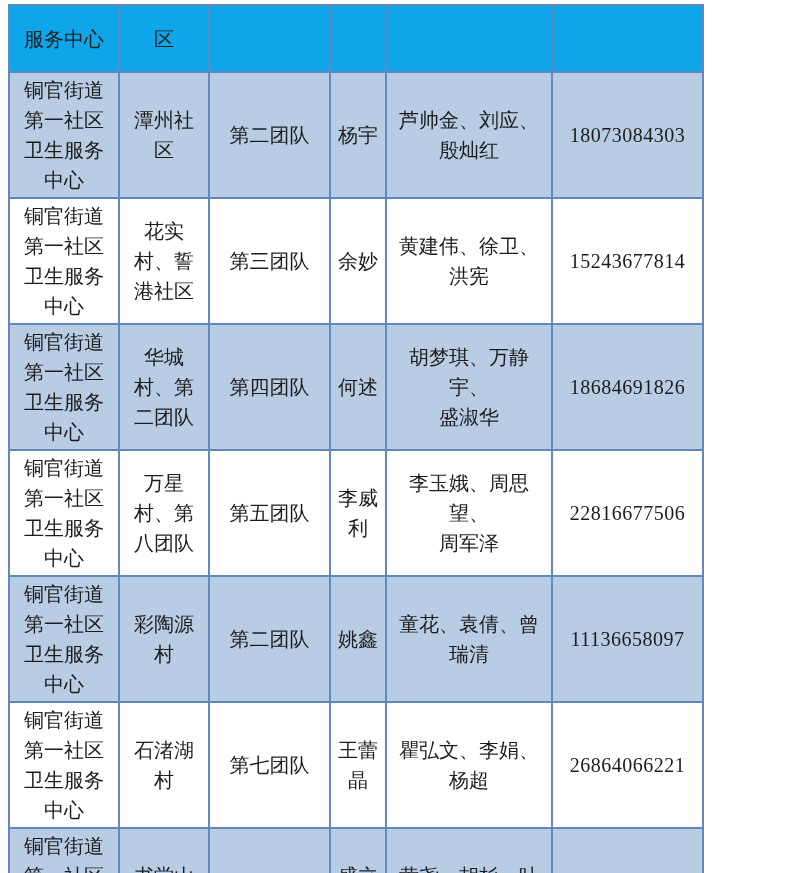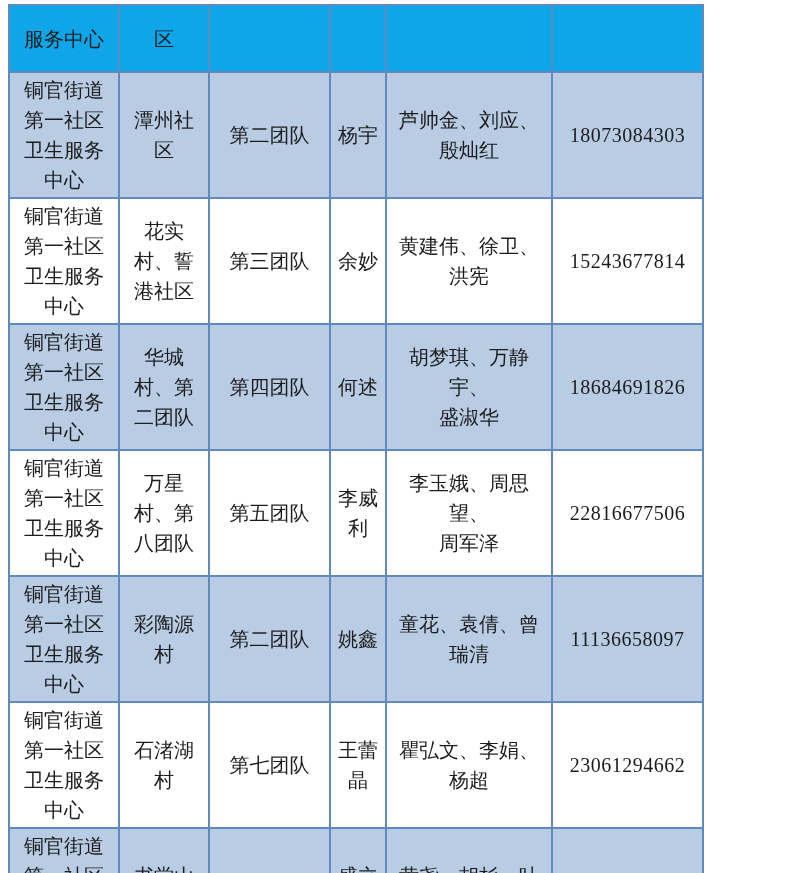--- a/index.html
+++ b/index.html
@@ -115,21 +115,21 @@
 瑞清</td>
       <td class="c-phone">11136658097</td>
     </tr>
     <tr>
       <td class="c-center">铜官街道第一社区卫生服务中心</td>
       <td class="c-district">石渚湖村</td>
       <td class="c-team">第七团队</td>
       <td class="c-leader">王蕾晶</td>
       <td class="c-members">瞿弘文、李娟、
 杨超</td>
-      <td class="c-phone">23061294662</td>
+      <td class="c-phone">26864066221</td>
     </tr>
     <tr>
       <td class="c-center">铜官街道第一社区卫生服务中心</td>
       <td class="c-district">书堂山村</td>
       <td class="c-team">第八团队</td>
       <td class="c-leader">盛立霞</td>
       <td class="c-members">黄尧、胡杉、叶
 梨</td>
       <td class="c-phone">13246418081</td>
     </tr>

